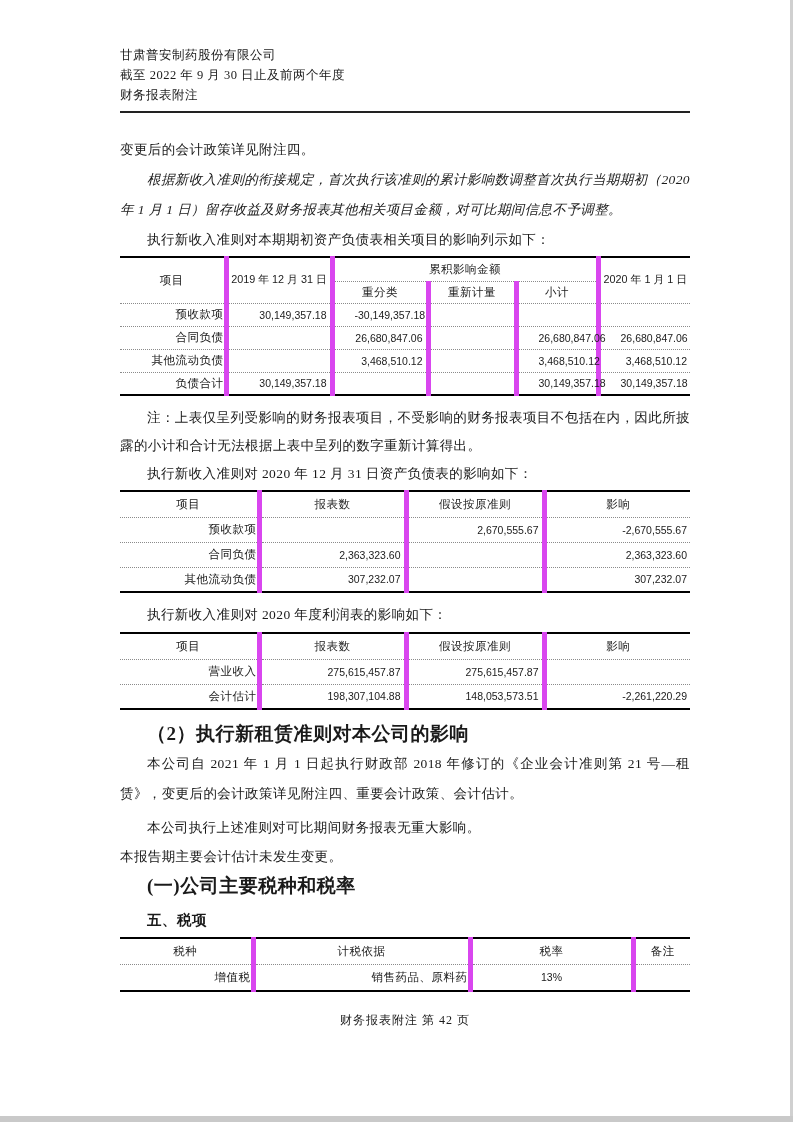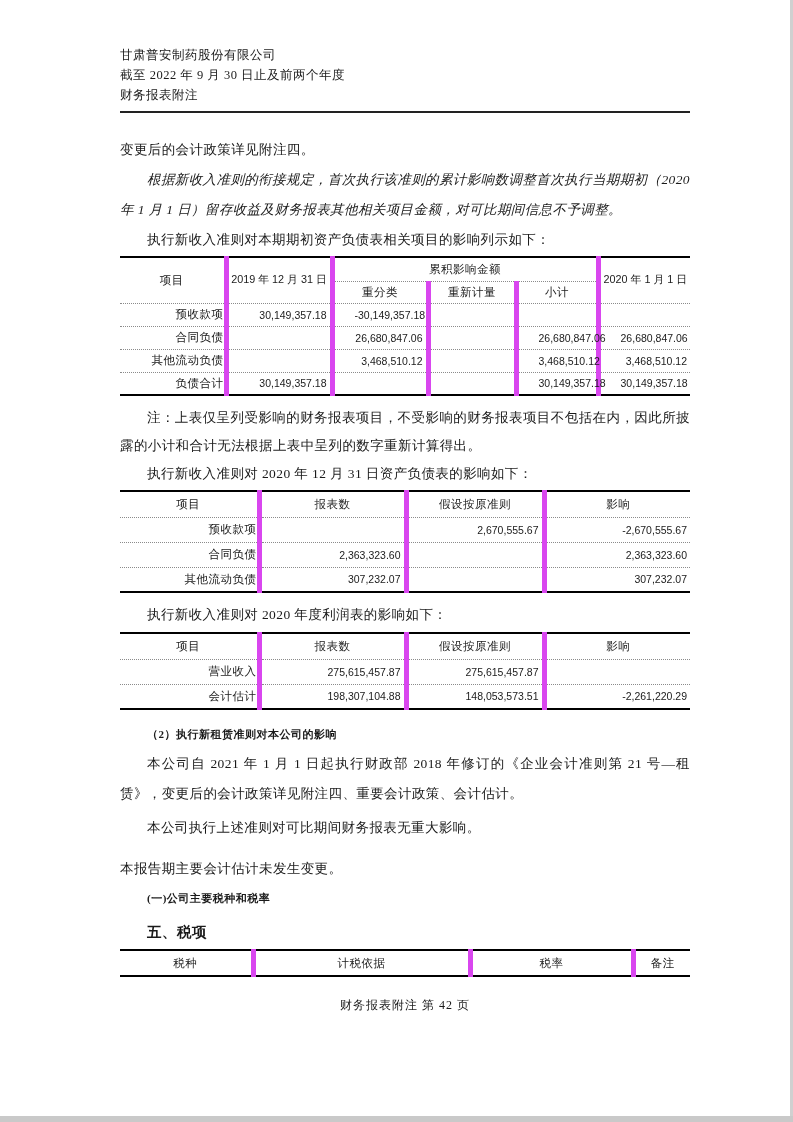--- a/index.html
+++ b/index.html
@@ -24,23 +24,23 @@
   .para { margin:0; font-size:13.5px; line-height:30px; text-align:justify; letter-spacing:0.4px; }
   .indent2 { text-indent:2em; }
   .p1 { margin-top:22px; }
   .p2 { line-height:30px;font-style:italic; }
   .p3 { line-height:30px; }
   .note { margin-top:8px; line-height:28px; }
   .p4 { line-height:28px; }
   .p5 { margin-top:8px; line-height:28px; }
   .p6 { margin-top:3px; line-height:30px; }
   .p7 { margin-top:5px; line-height:28px; }
-  .p8 { margin-top:14px; line-height:26px; }
-
-  .hd { margin:0; font-weight:bold; font-size:11px; letter-spacing:0.5px; padding-left:27px; }
+  .p8 { margin-top:2px; line-height:26px; }
+
+  .hd { margin:0; font-weight:bold; font-size:19px; letter-spacing:0.5px; padding-left:27px; }
   .hd-lease { margin-top:12px; line-height:24px; }
   .hd-estimate { margin-top:7px; line-height:24px; }
   .hd-tax { margin-top:10px; line-height:24px; font-size:14.5px; }
   .hd-taxsub { margin-top:4px; line-height:24px; }
 
   
   table { border-collapse:collapse; table-layout:fixed; width:570px; }
   .tbl { border-top:2px solid #000; border-bottom:2px solid #000; margin-top:1px; }
   .tbl th, .tbl td { font-weight:normal; padding:0; vertical-align:middle; }
   .vr { border-right:5px solid #d946ef; }
@@ -218,20 +218,26 @@
           <col style="width:163px">
           <col style="width:57px">
       </colgroup>
       <tbody>
           <tr class="hr1">
         <th class="hcell vr hb">税种</th>
         <th class="hcell vr hb">计税依据</th>
         <th class="hcell vr hb">税率</th>
         <th class="hcell hb">备注</th>
       </tr>
+      <tr class="dr">
+        <td class="lbl lbl-pad vr">增值税</td>
+        <td class="lbl lbl-pad vr">销售药品、原料药</td>
+        <td class="ctr vr">13%</td>
+        <td class="ctr"></td>
+      </tr>
     </tbody>
       </table>
   </div>
 
   <div class="page-footer">财务报表附注 第 42 页</div>
 
 </div>
 
 <div class="scan-edge-right"></div>
 <div class="scan-edge-bottom"></div>

